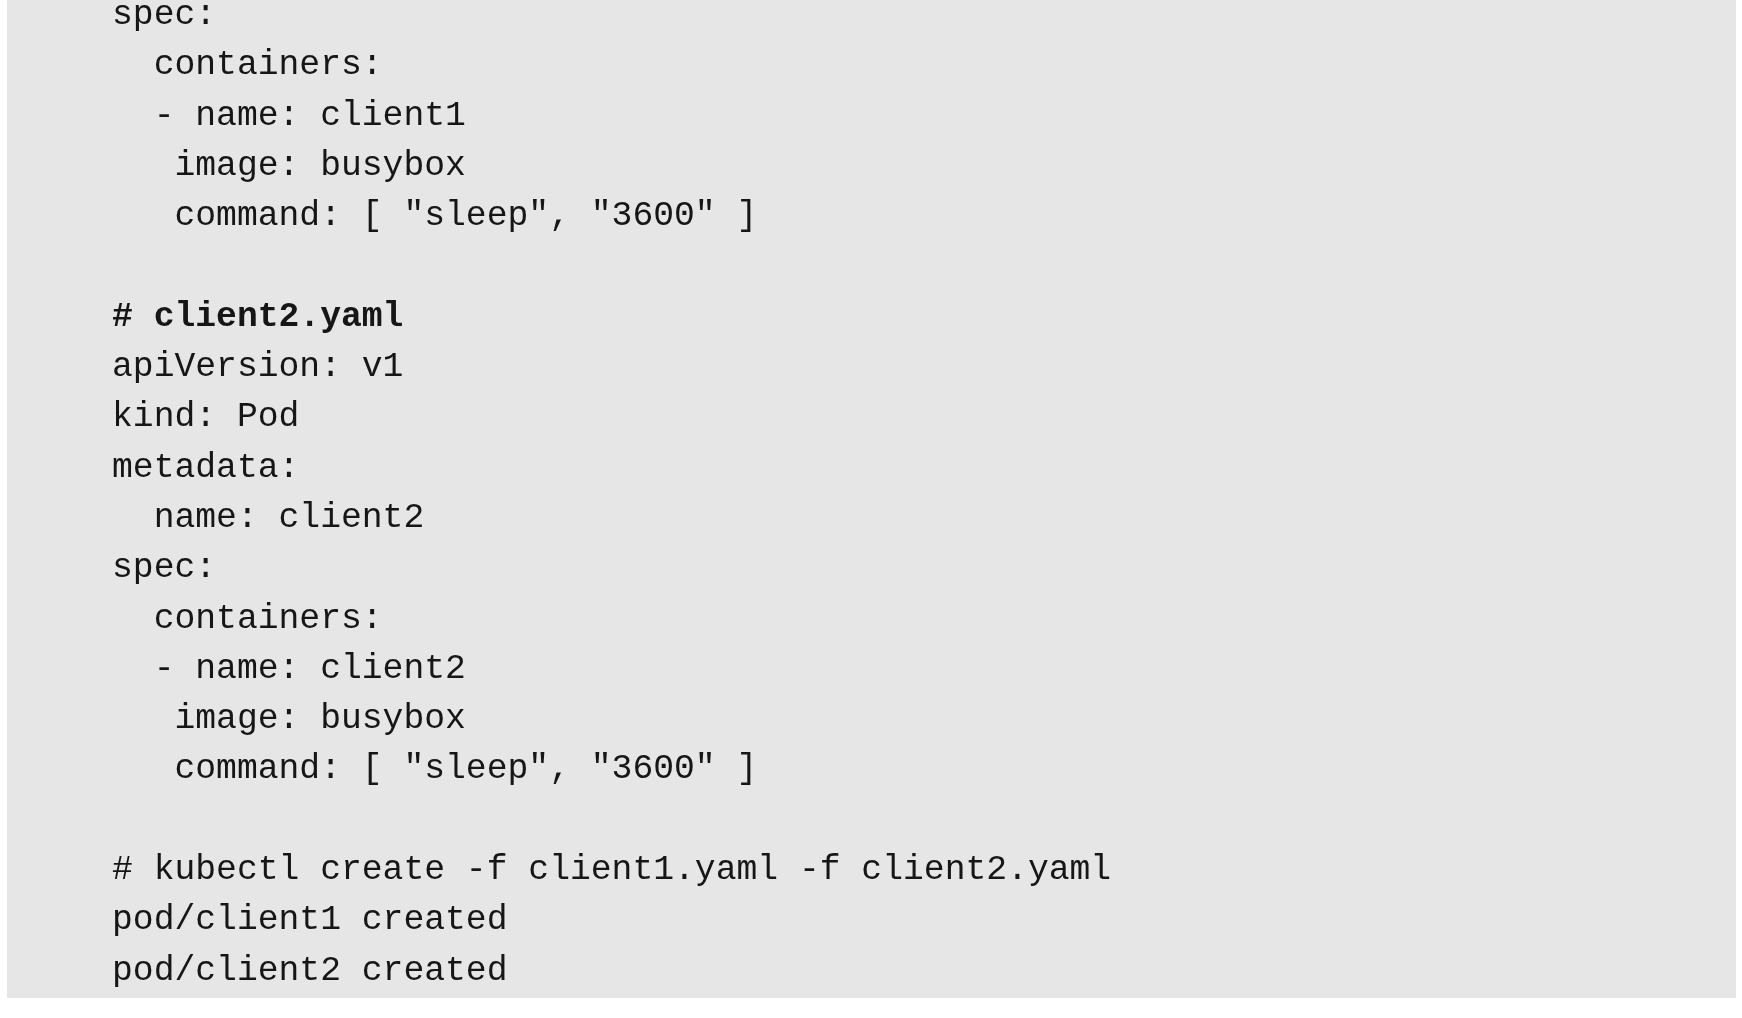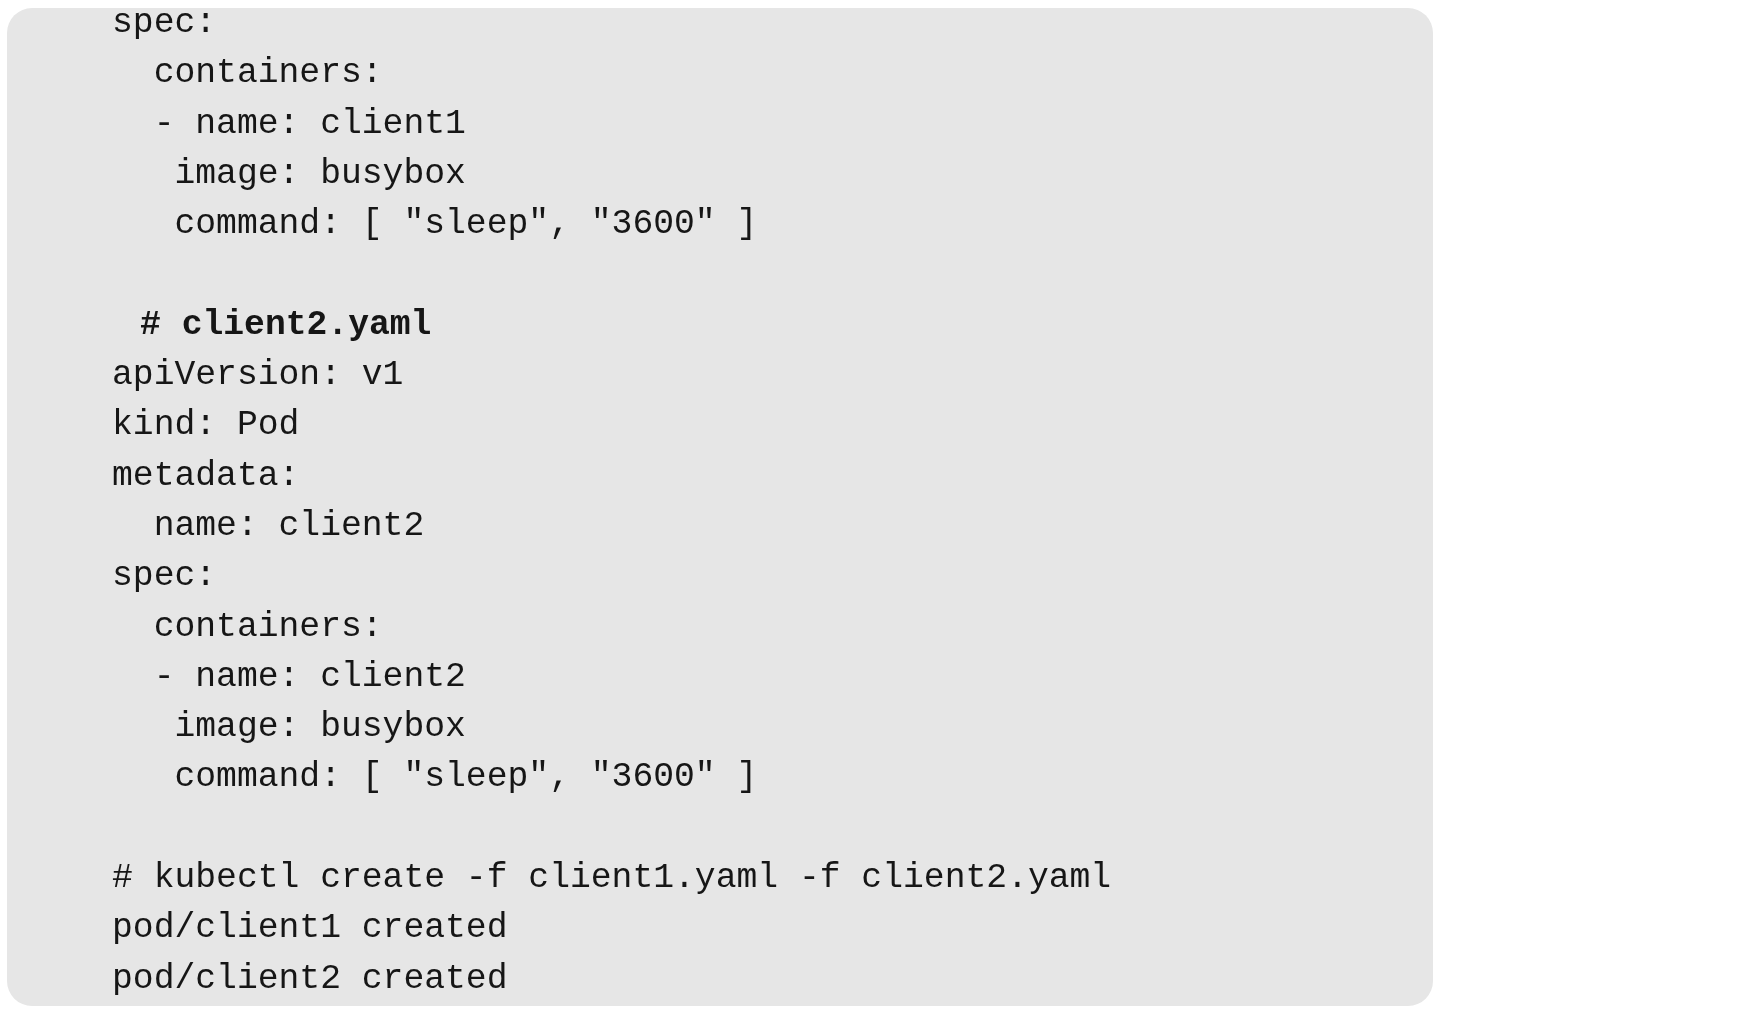--- a/index.html
+++ b/index.html
@@ -10,42 +10,40 @@
   body {
     width: 1742px;
     height: 1018px;
     position: relative;
     font-family: "Liberation Mono", monospace;
     overflow: hidden;
   }
   .code-block {
     position: absolute;
     left: 7px;
-    top: 8px;
-    width: 1426px;
+    top: 0;
+    width: 1729px;
     height: 998px;
     background: #e6e6e6;
     overflow: hidden;
-    border-radius: 25px;
   }
   .code {
     margin: -10px 0 0 105px;
     font-size: 34.7px;
     line-height: 50.3px;
     color: #161616;
     white-space: pre;
     font-family: "Liberation Mono", monospace;
   }
   .code-line {
     white-space: pre;
     min-height: 50.3px;
   }
   .code-line.bold {
     font-weight: bold;
-    margin-left: 28px;
   }
 </style>
 </head>
 <body style="background: rgb(255, 255, 255);">
 
 <div class="page-root">
   <div class="code-block" style="background: rgb(230, 230, 230);">
     <div class="code" id="code-lines" style="color: rgb(22, 22, 22);"><div class="code-line">spec:</div><div class="code-line">  containers:</div><div class="code-line">  - name: client1</div><div class="code-line">   image: busybox</div><div class="code-line">   command: [ "sleep", "3600" ]</div><div class="code-line">&nbsp;</div><div class="code-line bold"># client2.yaml</div><div class="code-line">apiVersion: v1</div><div class="code-line">kind: Pod</div><div class="code-line">metadata:</div><div class="code-line">  name: client2</div><div class="code-line">spec:</div><div class="code-line">  containers:</div><div class="code-line">  - name: client2</div><div class="code-line">   image: busybox</div><div class="code-line">   command: [ "sleep", "3600" ]</div><div class="code-line">&nbsp;</div><div class="code-line"># kubectl create -f client1.yaml -f client2.yaml</div><div class="code-line">pod/client1 created</div><div class="code-line">pod/client2 created</div></div>
   </div>
 </div>

